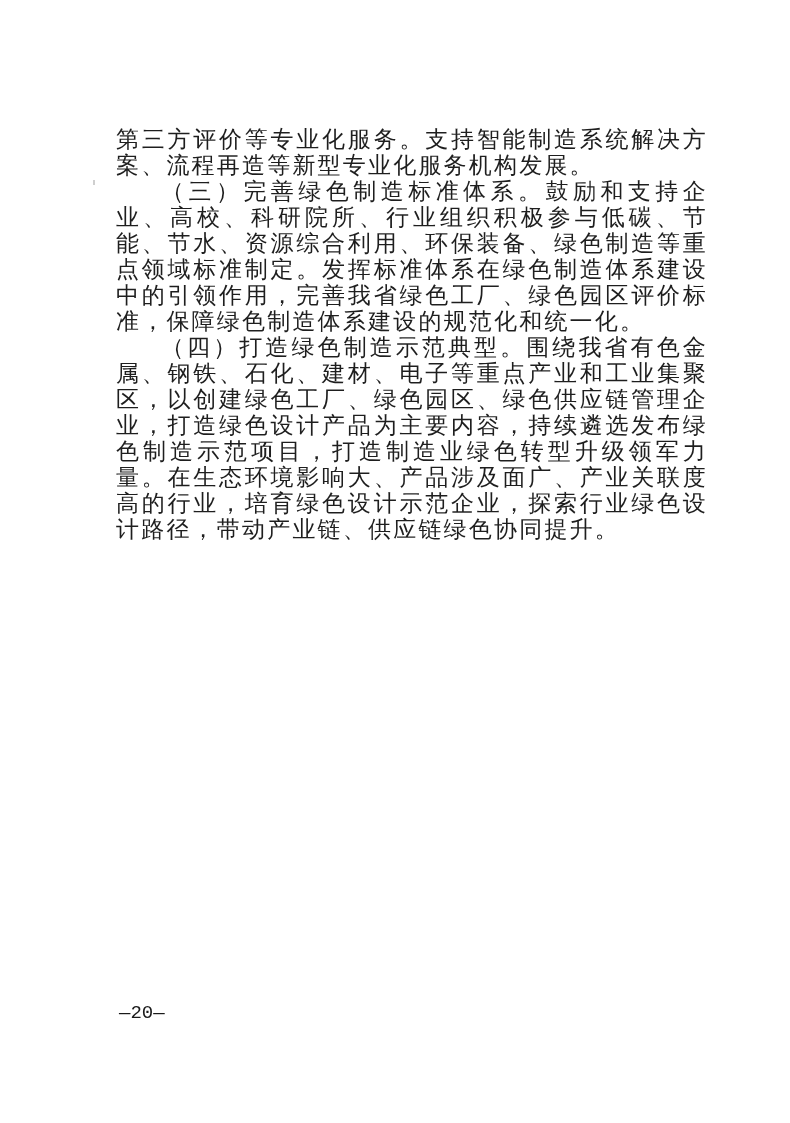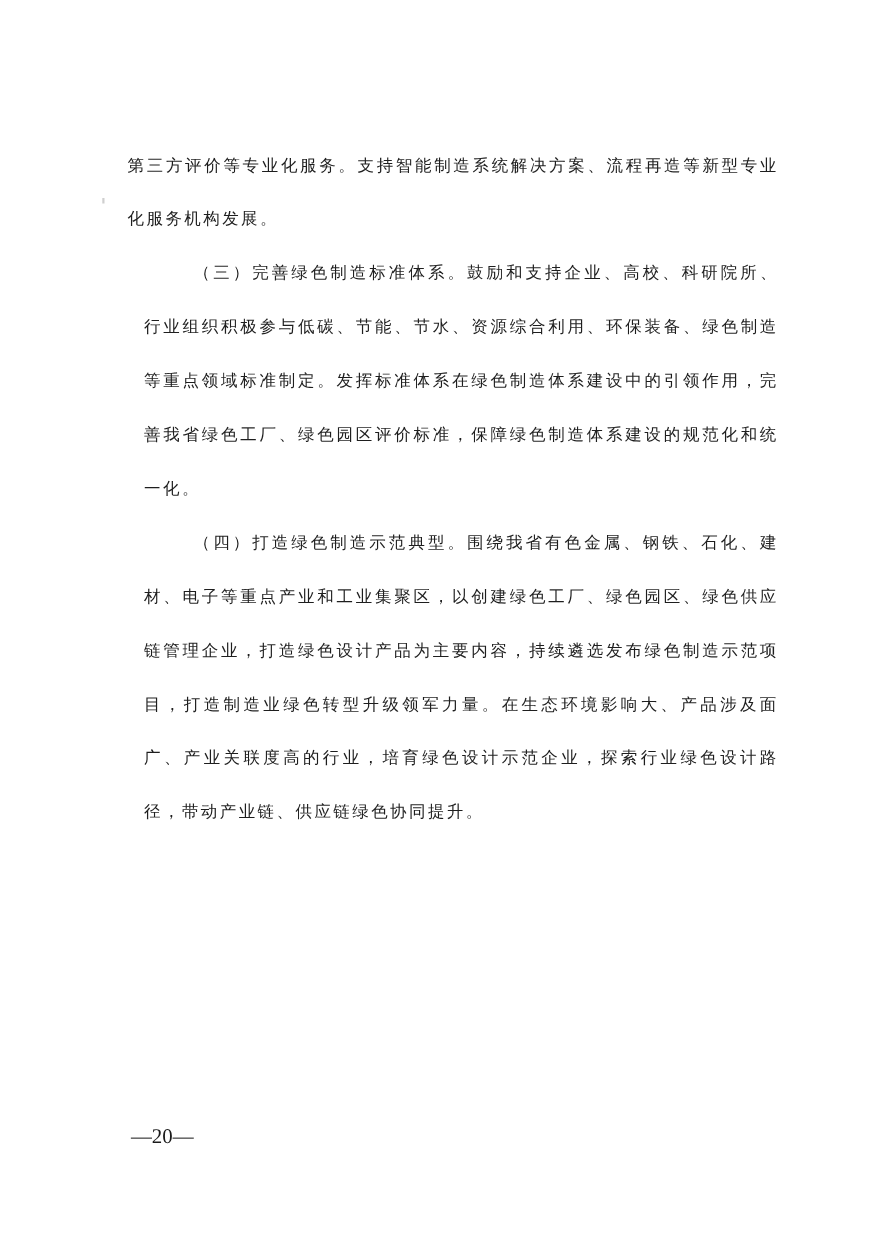--- a/index.html
+++ b/index.html
@@ -23,36 +23,35 @@
       background: #ffffff;
     }
     .body-text {
       position: absolute;
       left: 116px;
       top: 126px;
       width: 592px;
     }
     .para {
       margin: 0;
-      font-size: 15px;
-      line-height: 49px;
+      font-size: 23px;
+      line-height: 26px;
       letter-spacing: 2.2px;
       text-align: justify;
       text-align-last: left;
       word-break: break-all;
     }
     .para.indent {
       text-indent: 45px;
-      margin-left: 15px;
     }
     .page-number {
       position: absolute;
       left: 119px;
-      top: 1023px;
-      font-family: Liberation Serif, serif;
+      top: 1002px;
+      font-family: Liberation Mono, monospace;
       font-size: 19px;
       color: #1a1a1a;
       letter-spacing: 0px;
     }
     .scan-mark {
       position: absolute;
       left: 93px;
       top: 180px;
       width: 2px;
       height: 5px;

